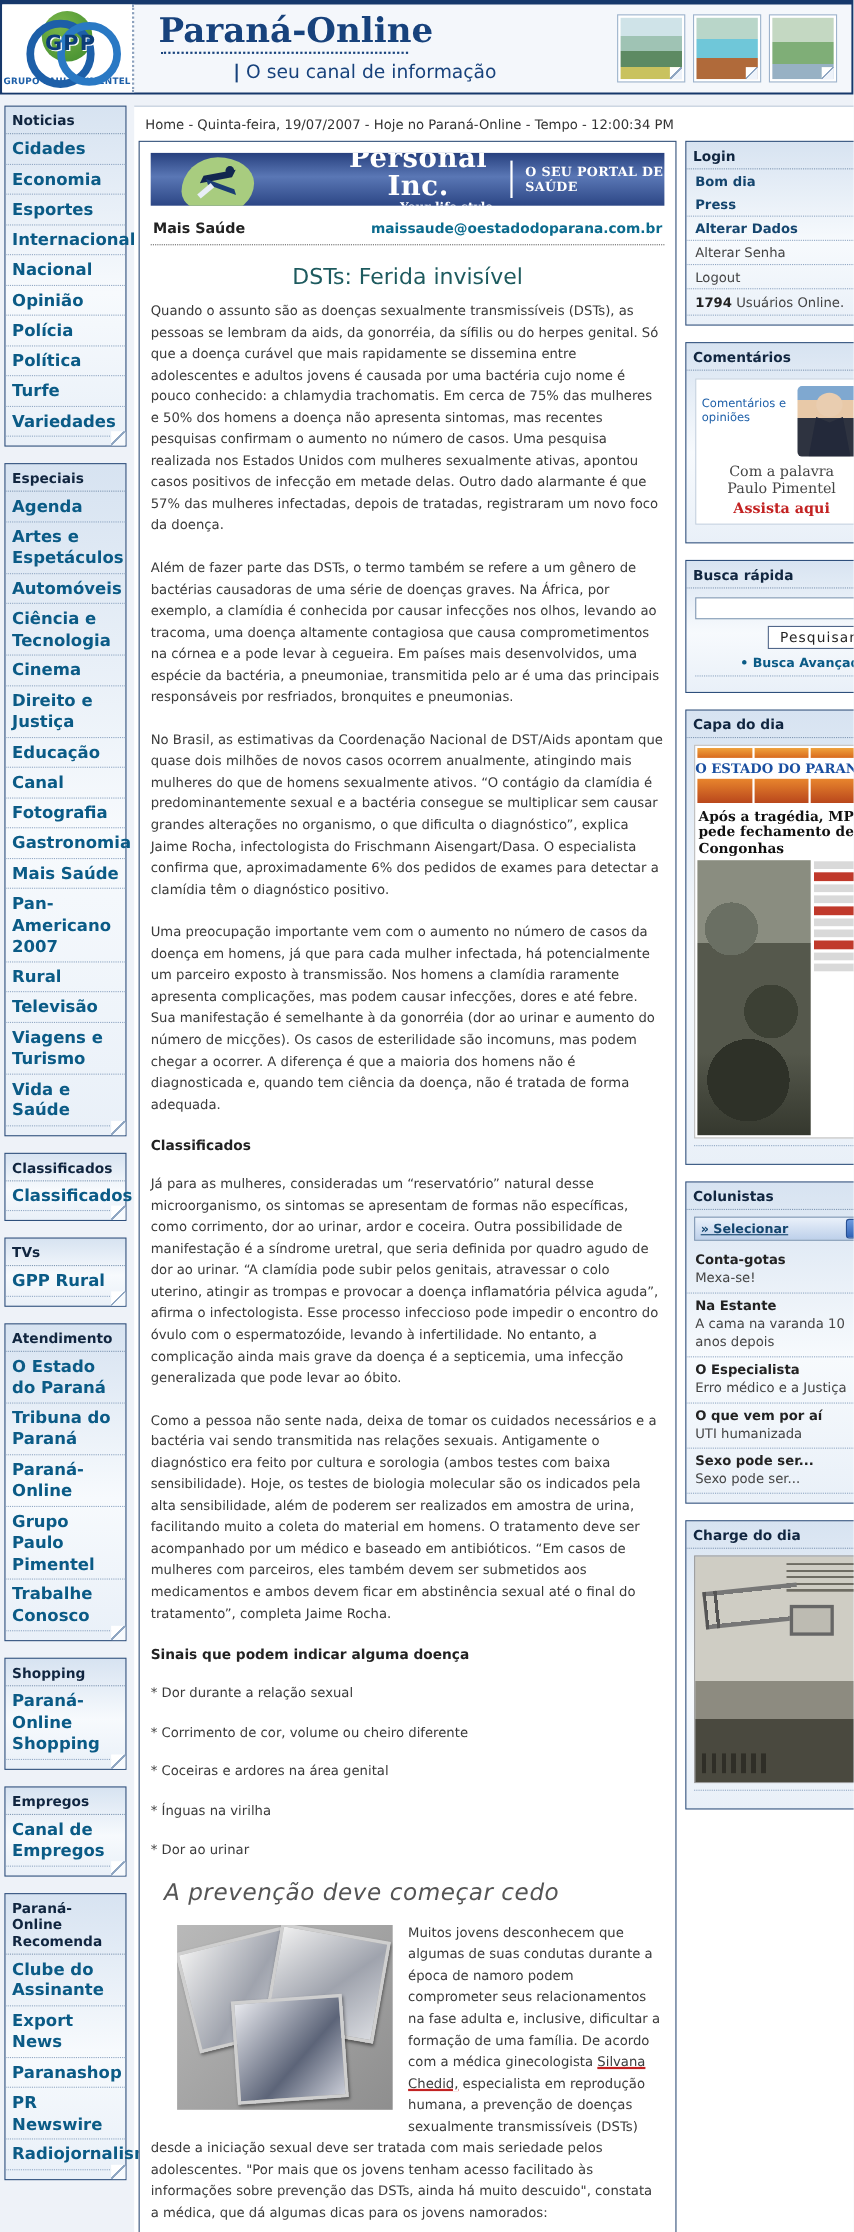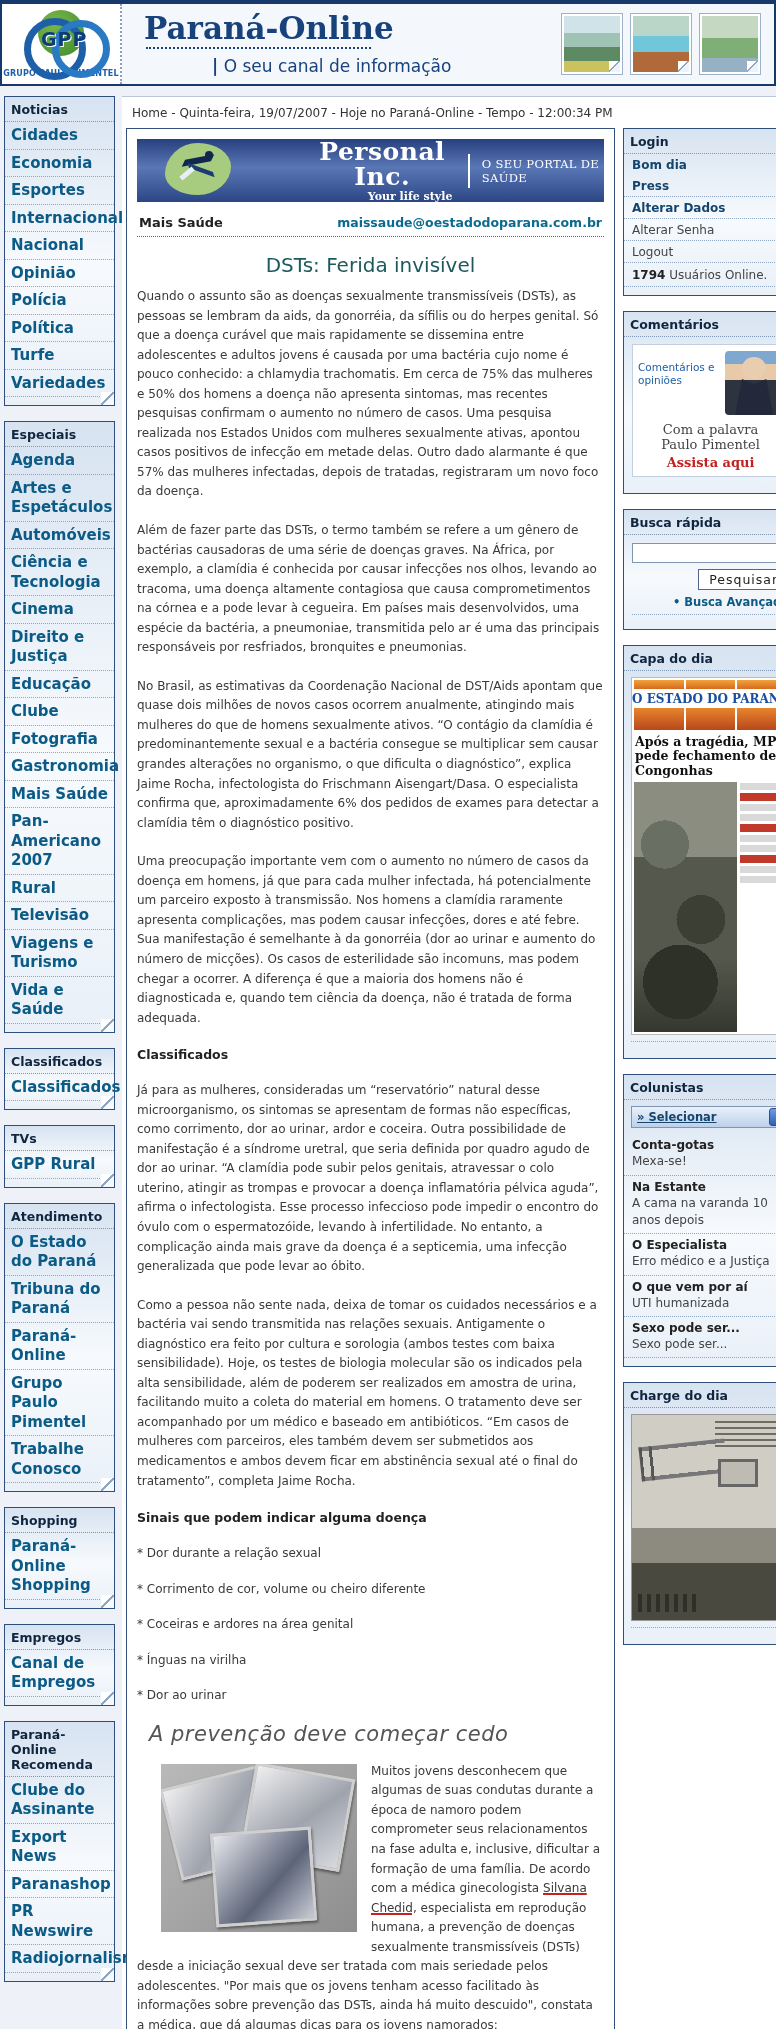--- a/index.html
+++ b/index.html
@@ -34,33 +34,33 @@
   .content-row{display:flex;align-items:flex-start;gap:8px;}
   .main-box{width:489px;flex:none;border:1px solid #33517a;background:#fff;padding:8px 10px 10px;box-sizing:border-box;position:relative;}
   .main-box::after{content:"";position:absolute;right:0;bottom:0;width:14px;height:14px;background:linear-gradient(315deg,#fff 0 46%,#8fa6c2 46% 54%,#fff 54% 100%);}
   .right-col{flex:1;}
   
   .side-box{border:1px solid #2e4f7c;background:linear-gradient(180deg,#d7e3f1,#f7fafd 55%,#e9f0f8);margin-bottom:15px;position:relative;padding-bottom:8px;}
   .side-box::after{content:"";position:absolute;right:0;bottom:0;width:13px;height:13px;background:linear-gradient(315deg,#f7fafd 0 46%,#8fa6c2 46% 56%,#fff 56% 100%);}
   .side-box-title{font-size:12.5px;font-weight:bold;color:#10253f;padding:5px 6px 4px;border-bottom:1px dotted #7e96b2;}
   .side-item{display:block;font-size:15px;font-weight:bold;color:#0b5b86;text-decoration:none;padding:4px 6px 3px;border-bottom:1px dotted #8fa6c2;line-height:1.3;}
   
-  .pbanner{height:63px;background:linear-gradient(180deg,#27407e 0,#5a77b5 45%,#2c4685 100%);display:flex;align-items:center;position:relative;overflow:hidden;margin:2px 0 10px;}
+  .pbanner{height:48px;background:linear-gradient(180deg,#27407e 0,#5a77b5 45%,#2c4685 100%);display:flex;align-items:center;position:relative;overflow:hidden;margin:2px 0 10px;}
   .pb-ellipse{position:absolute;left:28px;top:4px;width:66px;height:52px;background:#a8cc7f;border-radius:50% 50% 50% 50%/60% 45% 55% 40%;}
   .pb-runner{position:absolute;left:40px;top:12px;width:46px;height:34px;}
   .pb-runner i{position:absolute;display:block;background:#12274f;}
   .pb-runner .r1{width:26px;height:7px;transform:skewX(-35deg) rotate(-12deg);left:8px;top:6px;}
   .pb-runner .r2{width:20px;height:6px;transform:skewX(40deg) rotate(28deg);left:14px;top:16px;background:#1b3d74;}
   .pb-runner .r3{width:16px;height:5px;transform:rotate(-40deg);left:2px;top:20px;background:#e8eef6;}
   .pb-runner .r4{width:8px;height:8px;border-radius:50%;left:28px;top:0;background:#12274f;}
   .pb-brand{margin-left:175px;color:#fff;text-align:center;}
   .pb-name{font-family:"DejaVu Serif",serif;font-size:25px;font-weight:bold;letter-spacing:.5px;line-height:1;}
   .pb-sub{font-family:"DejaVu Serif",serif;font-size:11px;font-weight:bold;text-align:right;margin-top:1px;}
   .pb-divider{width:2px;height:34px;background:#fff;margin:0 12px 0 16px;}
-  .pb-right{color:#fff;font-family:"DejaVu Serif",serif;font-weight:normal;font-size:11.5px;letter-spacing:.3px;}
+  .pb-right{color:#fff;font-family:"DejaVu Serif",serif;font-weight:bold;font-size:11.5px;letter-spacing:.3px;}
   
   .section-bar{display:flex;justify-content:space-between;align-items:baseline;border-bottom:1px dotted #666;padding:3px 2px 6px;}
   .section-bar .sb-title{font-size:13px;font-weight:bold;color:#222;}
   .section-bar .sb-mail{font-size:12.5px;font-weight:bold;color:#0b6b8e;text-decoration:none;}
   .art-title{font-size:20px;color:#1d5a5e;margin:16px 0 10px;font-weight:500;text-align:center;}
   .art-byline{font-size:11.5px;font-weight:bold;color:#1d5a5e;margin:0 0 14px;}
   .art-p,.art-li{font-size:12px;line-height:1.63;color:#3a3a3a;margin:0 0 19px;}
   .art-li{margin:0 0 16px;}
   .art-h{font-size:12.5px;font-weight:bold;color:#222;margin:0 0 19px;}
   .art-cursive{font-style:italic;font-size:21px;color:#555;margin:4px 12px 16px;letter-spacing:.5px;}
@@ -168,21 +168,21 @@
         </div>
         <div class="side-box">
           <div class="side-box-title">Especiais</div>
           <a class="side-item">Agenda</a>
           <a class="side-item">Artes e Espetáculos</a>
           <a class="side-item">Automóveis</a>
           <a class="side-item">Ciência e Tecnologia</a>
           <a class="side-item">Cinema</a>
           <a class="side-item">Direito e Justiça</a>
           <a class="side-item">Educação</a>
-          <a class="side-item">Clube</a>
+          <a class="side-item">Canal</a>
           <a class="side-item">Fotografia</a>
           <a class="side-item">Gastronomia</a>
           <a class="side-item">Mais Saúde</a>
           <a class="side-item">Pan-Americano 2007</a>
           <a class="side-item">Rural</a>
           <a class="side-item">Televisão</a>
           <a class="side-item">Viagens e Turismo</a>
           <a class="side-item">Vida e Saúde</a>
         </div>
         <div class="side-box">

